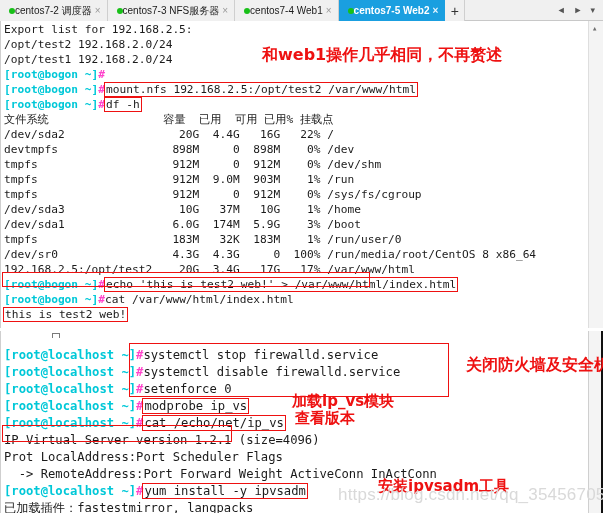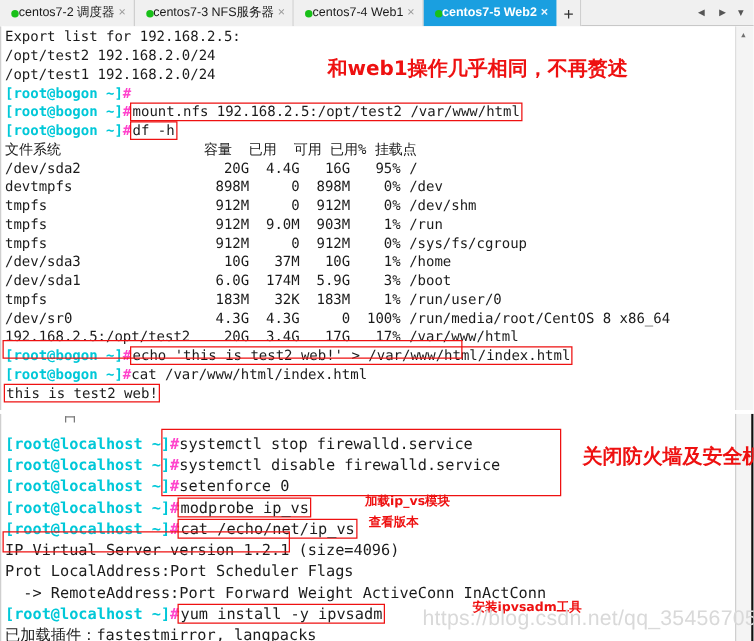--- a/index.html
+++ b/index.html
@@ -140,21 +140,21 @@
   
   .ann {
     position: absolute;
     color: #ee1111;
     font-family: "DejaVu Sans", sans-serif;
     font-size: 16px;
     font-weight: bold;
     white-space: nowrap;
     line-height: 13px;
   }
-  .ann.small { font-size: 10px; }
+  .ann.small { font-size: 15px; }
 
   .watermark {
     position: absolute;
     color: #d9d9d9;
     font-family: "Liberation Sans", sans-serif;
     font-size: 17px;
     white-space: nowrap;
     letter-spacing: 0.2px;
   }
 
@@ -212,21 +212,21 @@
       <div class="ln plain">/opt/test2 192.168.2.0/24</div>
       <div class="ln plain">/opt/test1 192.168.2.0/24</div>
 
       <div class="ln"><span class="cy">[root@bogon ~]</span><span class="mg">#</span></div>
 
       <div class="ln"><span class="cy">[root@bogon ~]</span><span class="mg">#</span><span class="plain box">mount.nfs 192.168.2.5:/opt/test2 /var/www/html</span></div>
 
       <div class="ln"><span class="cy">[root@bogon ~]</span><span class="mg">#</span><span class="plain box">df -h</span></div>
 
       <div class="ln plain">文件系统                 容量  已用  可用 已用% 挂载点</div>
-      <div class="ln plain">/dev/sda2                 20G  4.4G   16G   95% /</div>
+      <div class="ln plain">/dev/sda2                 20G  4.4G   16G   22% /</div>
       <div class="ln plain">devtmpfs                 898M     0  898M    0% /dev</div>
       <div class="ln plain">tmpfs                    912M     0  912M    0% /dev/shm</div>
       <div class="ln plain">tmpfs                    912M  9.0M  903M    1% /run</div>
       <div class="ln plain">tmpfs                    912M     0  912M    0% /sys/fs/cgroup</div>
       <div class="ln plain">/dev/sda3                 10G   37M   10G    1% /home</div>
       <div class="ln plain">/dev/sda1                6.0G  174M  5.9G    3% /boot</div>
       <div class="ln plain">tmpfs                    183M   32K  183M    1% /run/user/0</div>
       <div class="ln plain">/dev/sr0                 4.3G  4.3G     0  100% /run/media/root/CentOS 8 x86_64</div>
       <div class="ln plain">192.168.2.5:/opt/test2    20G  3.4G   17G   17% /var/www/html</div>
 

